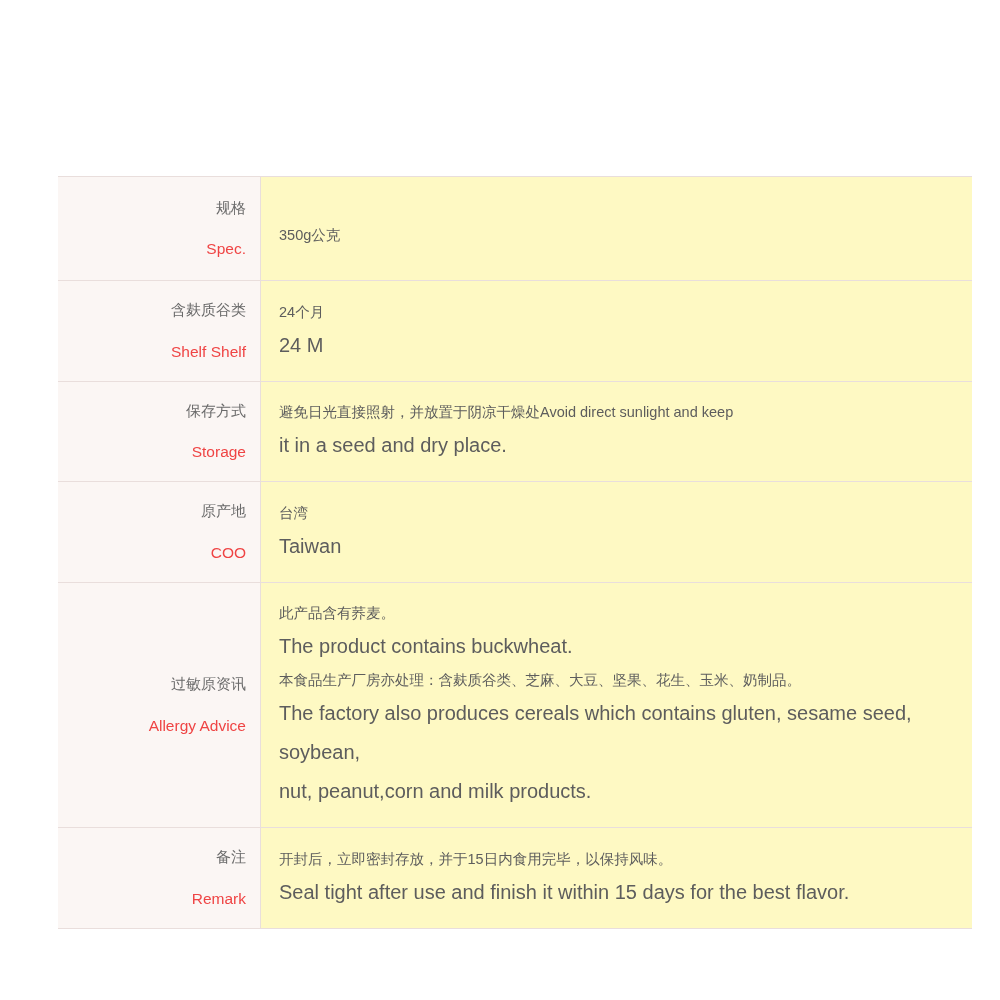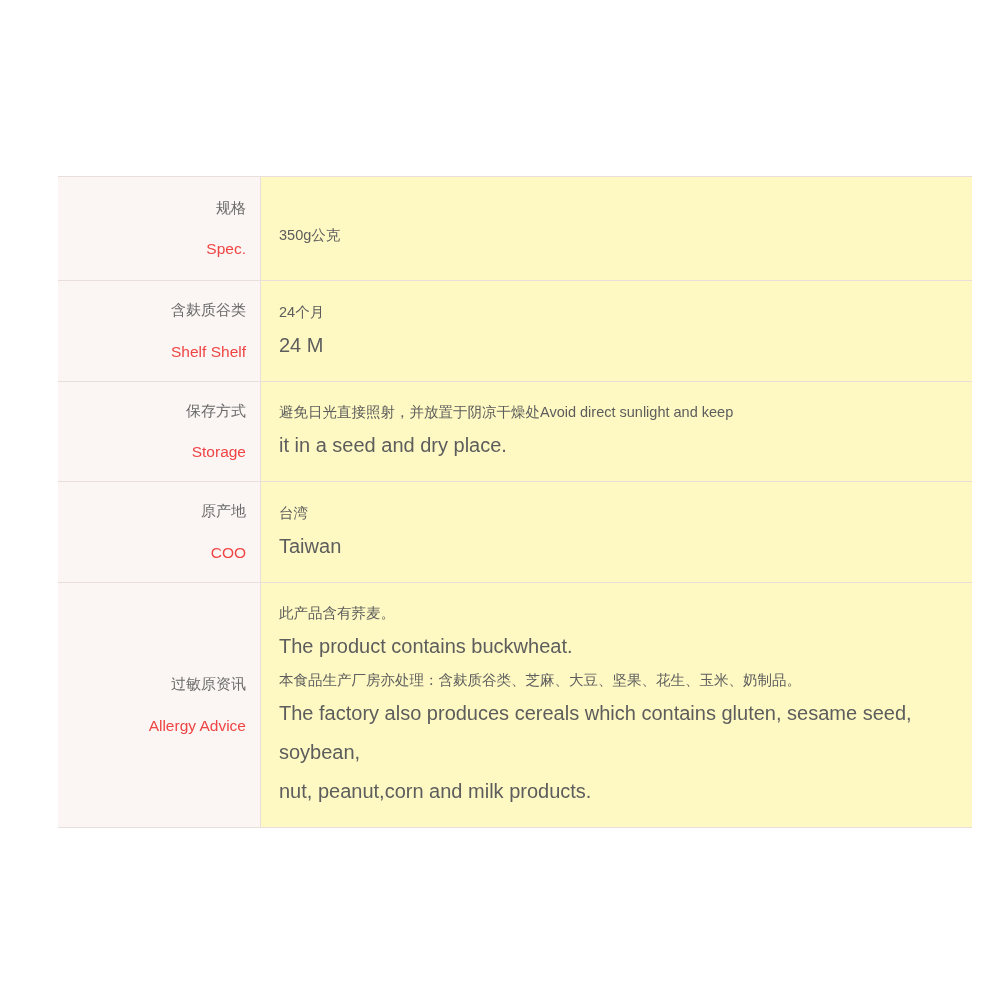--- a/index.html
+++ b/index.html
@@ -150,16 +150,26 @@
         </td>
         <td class="value-cell">
           <span class="value-line cn">此产品含有荞麦。</span>
           <span class="value-line en">The product contains buckwheat.</span>
           <span class="value-line cn">本食品生产厂房亦处理：含麸质谷类、芝麻、大豆、坚果、花生、玉米、奶制品。</span>
           <span class="value-line en">The factory also produces cereals which contains gluten, sesame seed, soybean,</span>
           <span class="value-line en">nut, peanut,corn and milk products.</span>
         </td>
       </tr>
 
+      <tr>
+        <td class="label-cell">
+          <span class="label-cn">备注</span>
+          <span class="label-en">Remark</span>
+        </td>
+        <td class="value-cell">
+          <span class="value-line cn">开封后，立即密封存放，并于15日内食用完毕，以保持风味。</span>
+          <span class="value-line en">Seal tight after use and finish it within 15 days for the best flavor.</span>
+        </td>
+      </tr>
 
     </tbody>
   </table>
 </div>
 
 </body></html>

